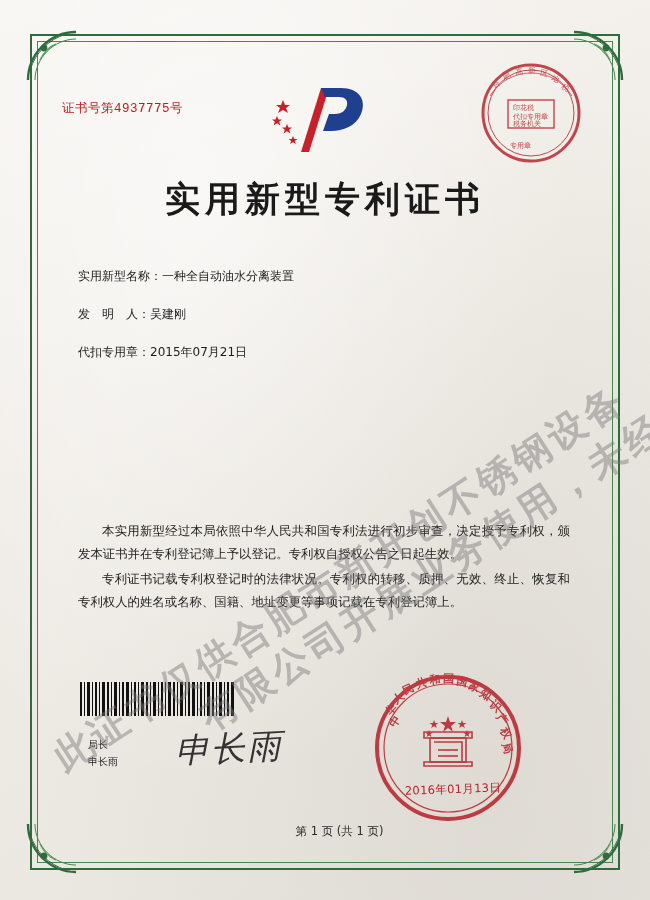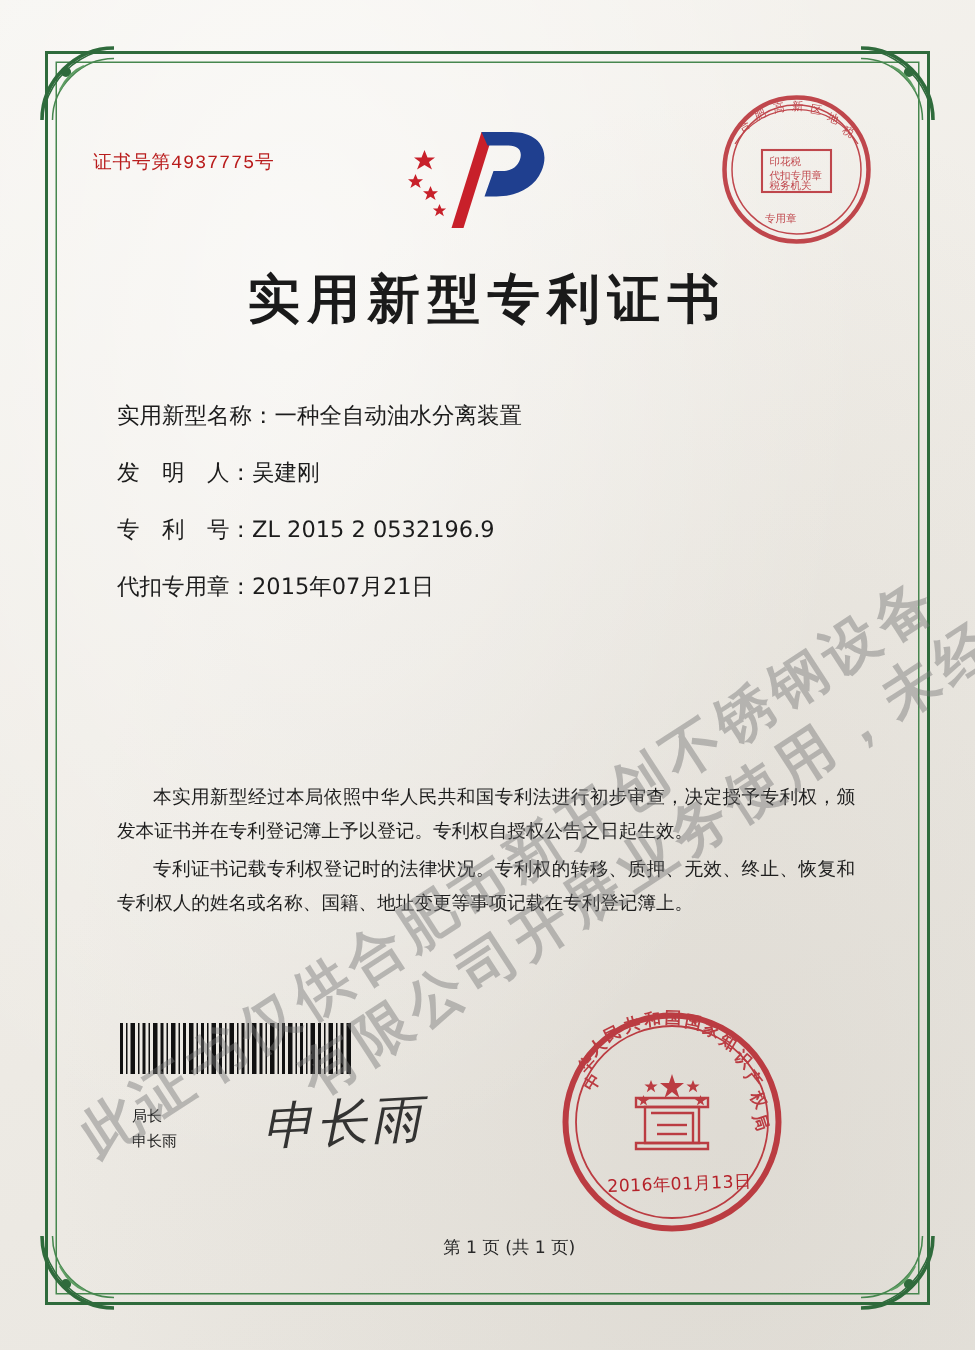--- a/index.html
+++ b/index.html
@@ -96,21 +96,21 @@
   
   #fields {
     position: absolute;
     left: 78px;
     top: 268px;
     width: 500px;
   }
   .field-row {
     position: relative;
     height: 38px;
-    font-size: 15px;
+    font-size: 12px;
     color: #1c1c1c;
     white-space: nowrap;
   }
   .field-label {
     display: inline-block;
     color: #1c1c1c;
   }
   .field-value {
     display: inline-block;
     color: #1c1c1c;
@@ -283,23 +283,20 @@
   </svg>
 
   <div id="main-title">实用新型专利证书</div>
 
   <div id="fields">
     <div class="field-row">
       <span class="field-label">实用新型名称：</span><span class="field-value">一种全自动油水分离装置</span>
     </div>
     <div class="field-row">
       <span class="field-label">发　明　人：</span><span class="field-value">吴建刚</span>
-    </div>
-    <div class="field-row">
-      <span class="field-label">专　利　号：</span><span class="field-value">ZL 2015 2 0532196.9</span>
     </div>
     <div class="field-row">
       <span class="field-label">代扣专用章：</span><span class="field-value">2015年07月21日</span>
     </div>
   </div>
 
   <div id="body-text">
     <p>本实用新型经过本局依照中华人民共和国专利法进行初步审查，决定授予专利权，颁发本证书并在专利登记簿上予以登记。专利权自授权公告之日起生效。</p>
     <p>专利证书记载专利权登记时的法律状况。专利权的转移、质押、无效、终止、恢复和专利权人的姓名或名称、国籍、地址变更等事项记载在专利登记簿上。</p>
   </div>

